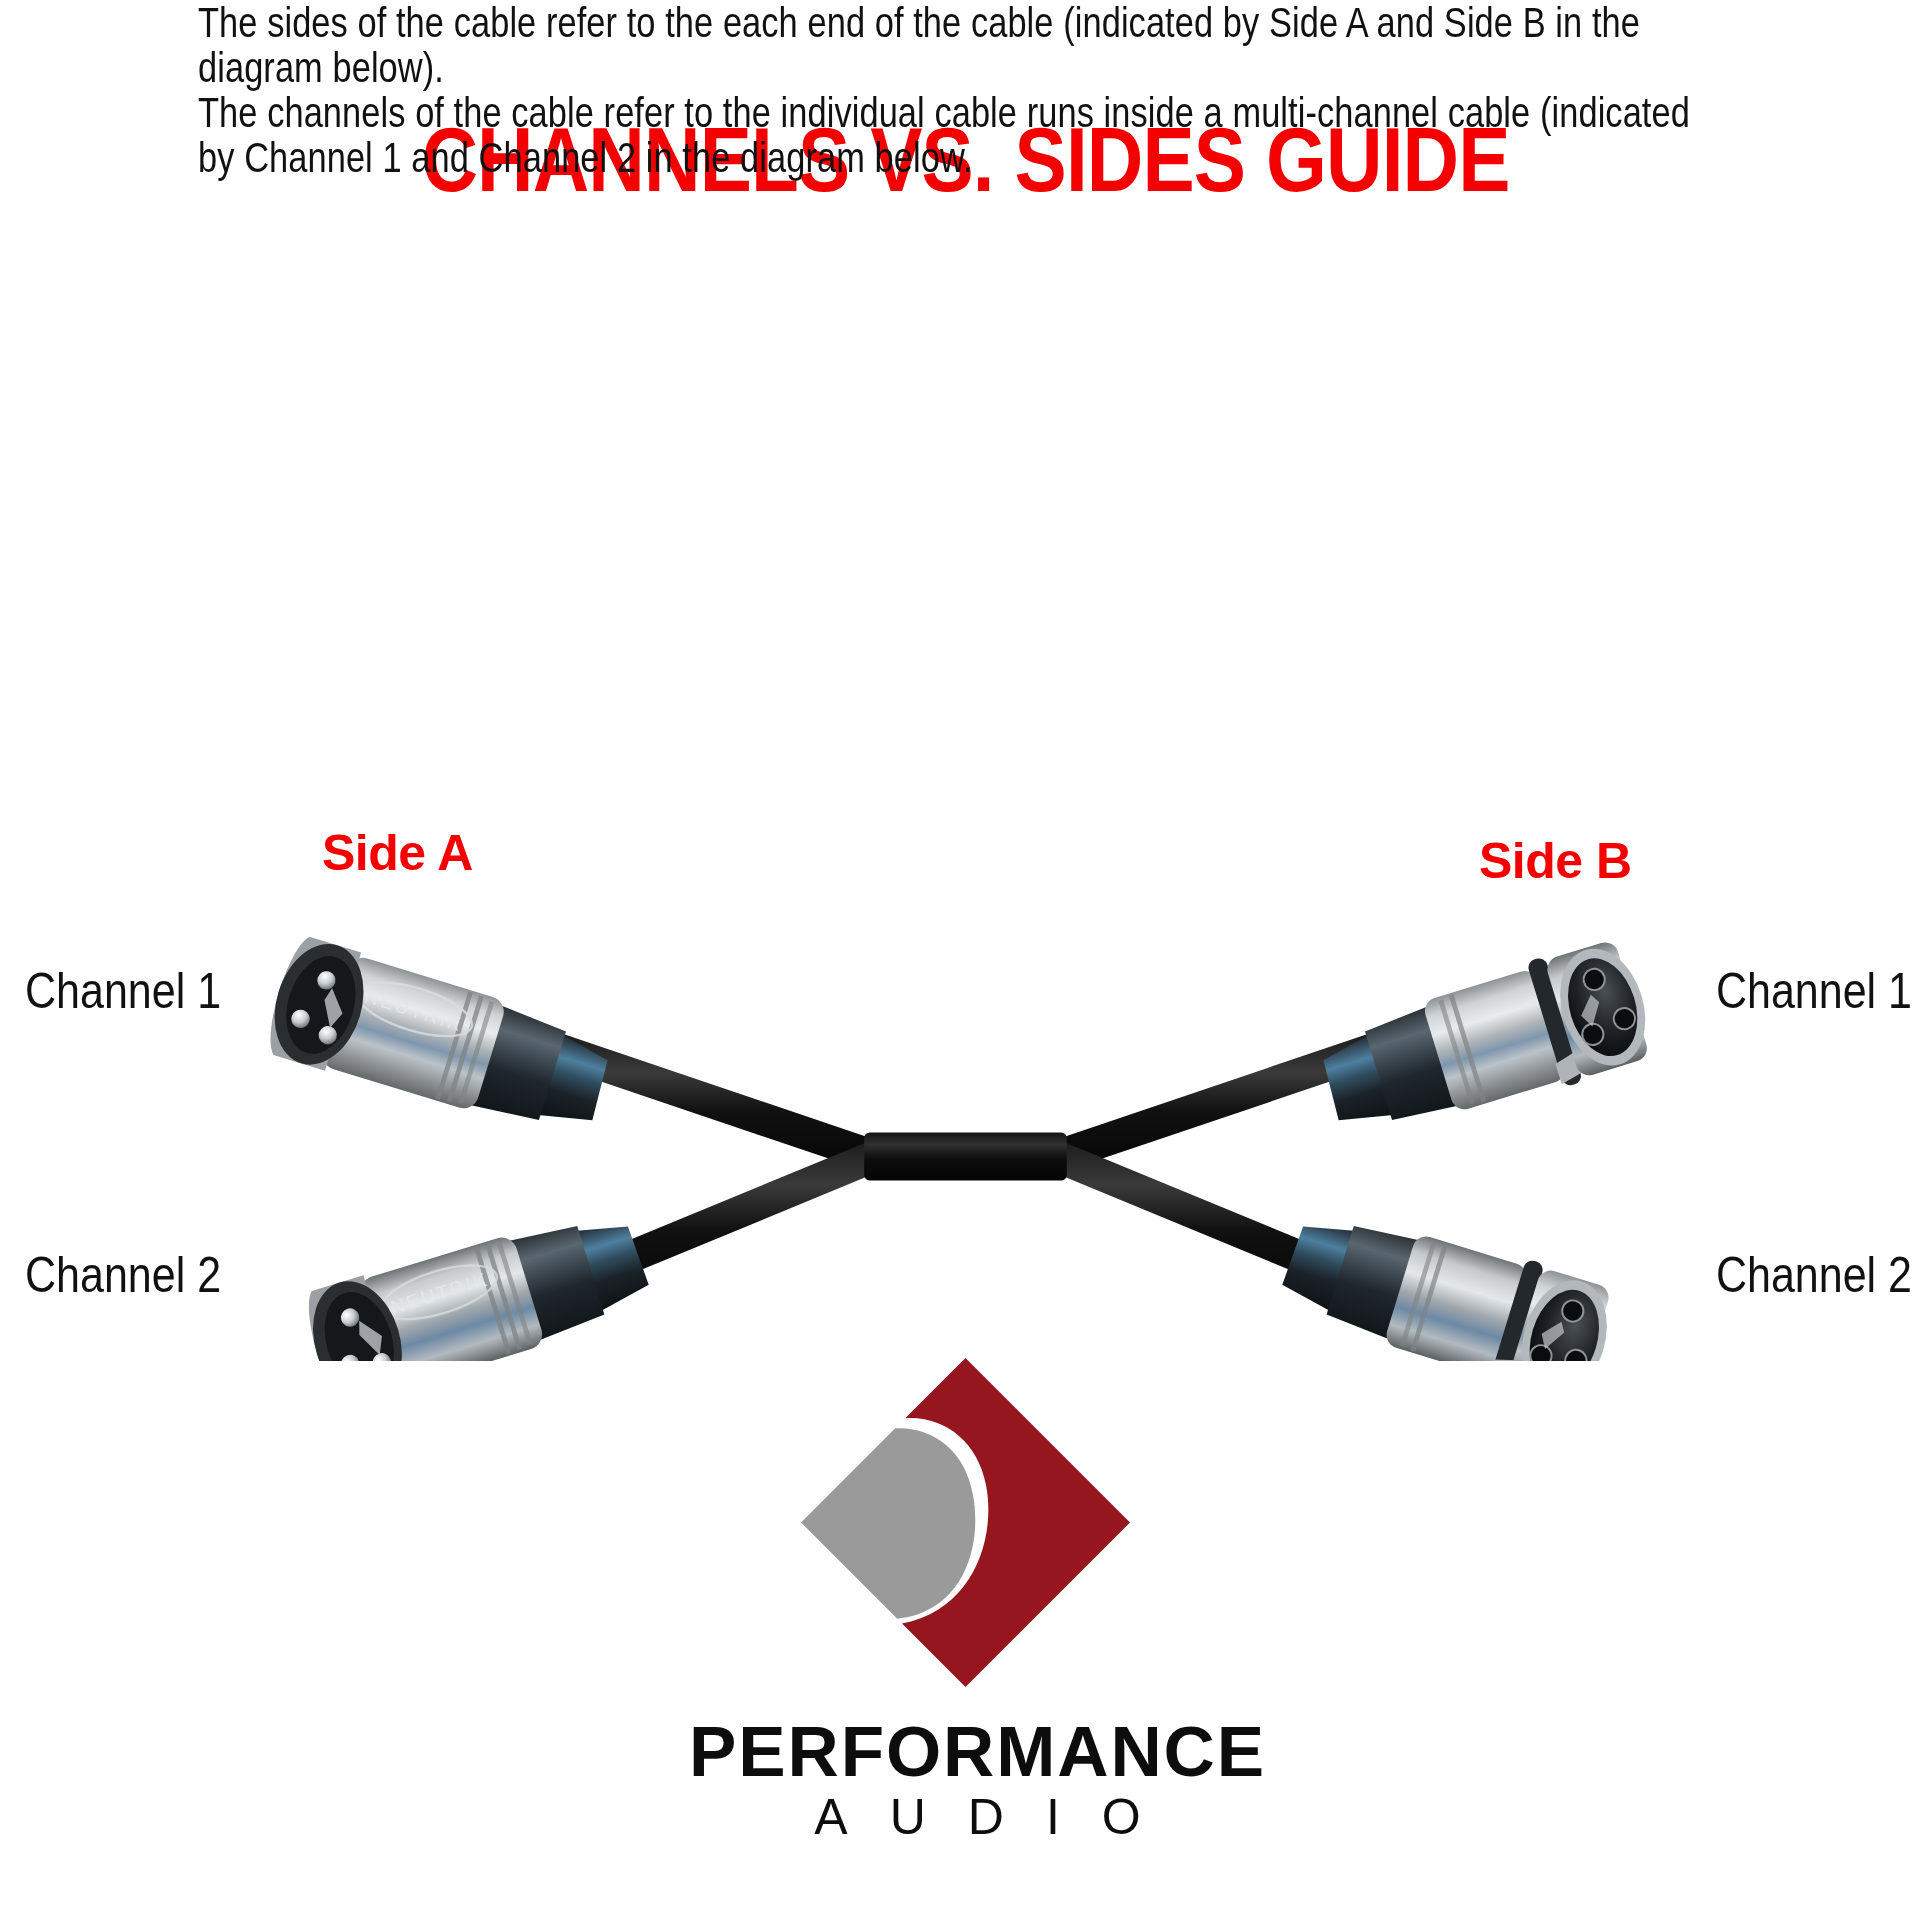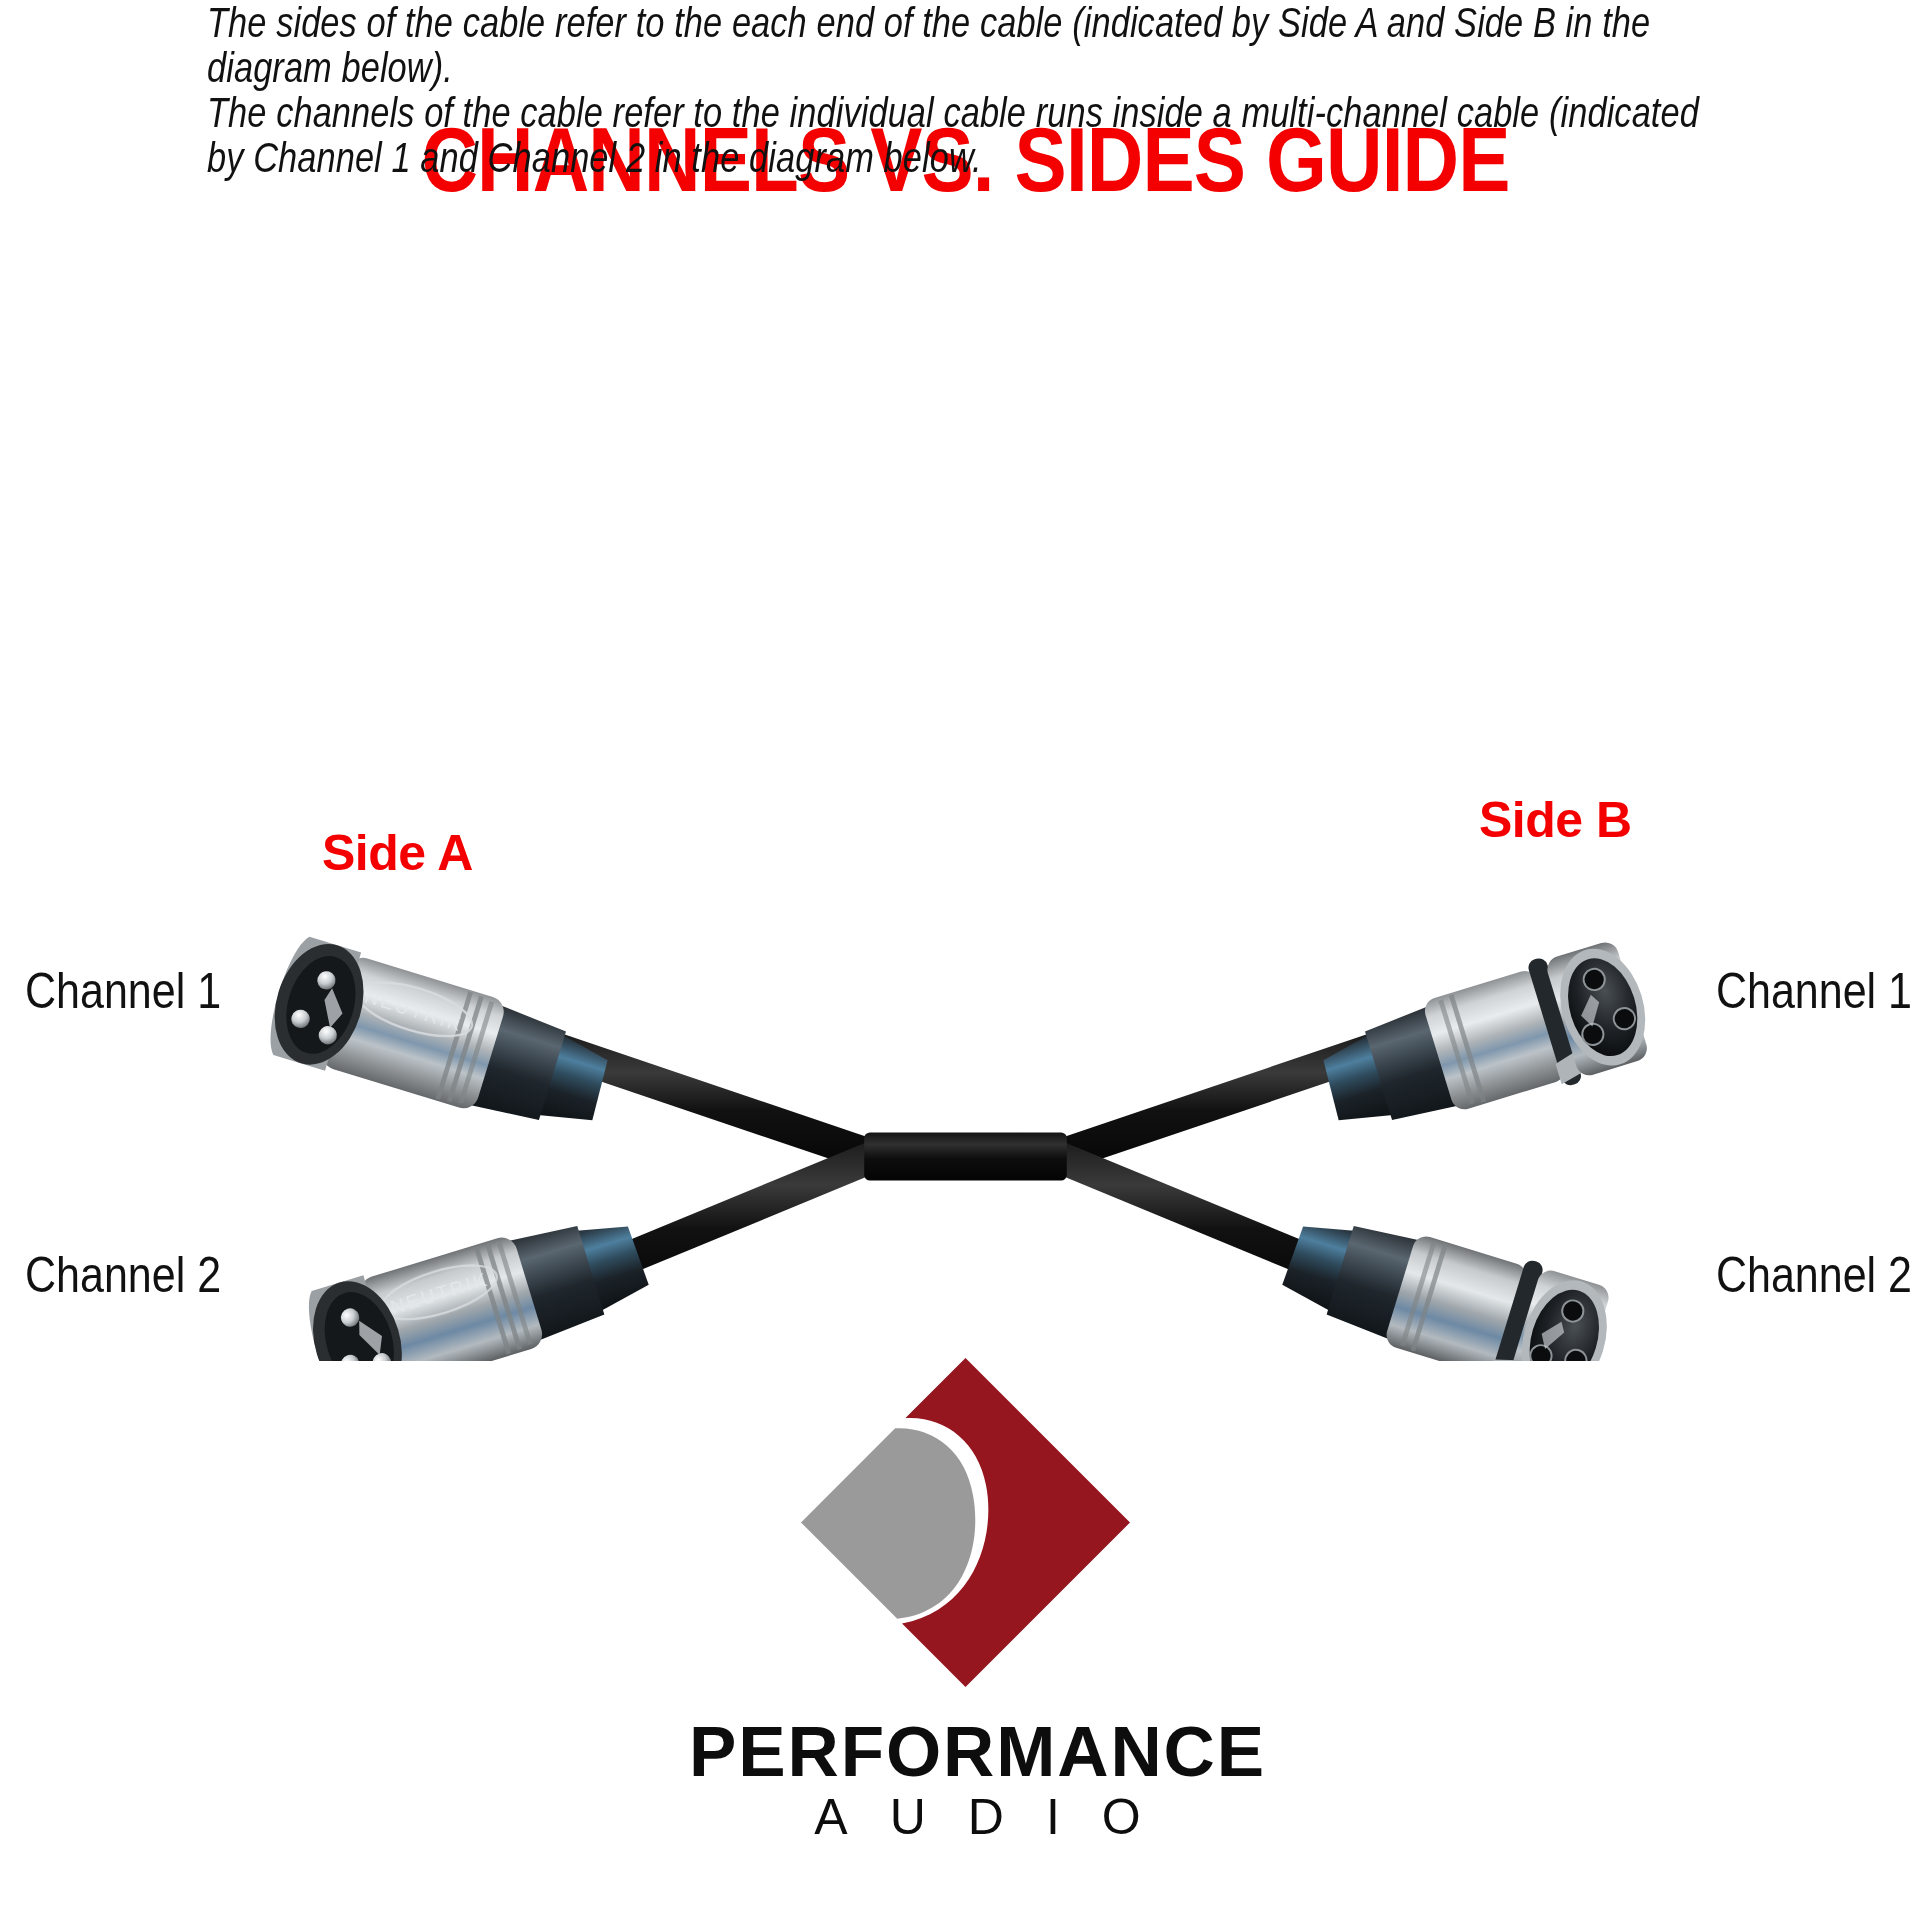--- a/index.html
+++ b/index.html
@@ -23,23 +23,22 @@
     letter-spacing:-1px;
     transform:scaleX(.86);
     transform-origin:50% 50%;
     white-space:nowrap;
     line-height:1;
   }
 
   
   .body-block{
     position:absolute;
-    left:207px;
+    left:198px;
     width:1506px;
-    font-style:italic;
   }
   .para{
     color:#111111;
     font-size:43px;
     line-height:45px;
     font-weight:500;
     transform:scaleX(.80);
     transform-origin:0 0;
     width:1883px;
     letter-spacing:0.1px;
@@ -51,21 +50,21 @@
   .side-label{
     position:absolute;
     color:#f40000;
     font-size:50px;
     font-weight:bold;
     letter-spacing:-0.5px;
     white-space:nowrap;
     margin-top:40px;
   }
   #side-a{left:322px;top:784px;}
-  #side-b{left:1479px;top:751px;}
+  #side-b{left:1479px;top:792px;}
 
   
   .ch-label{
     position:absolute;
     color:#111111;
     font-size:50px;
     line-height:50px;
     white-space:nowrap;
     transform:scaleX(.86);
   }

